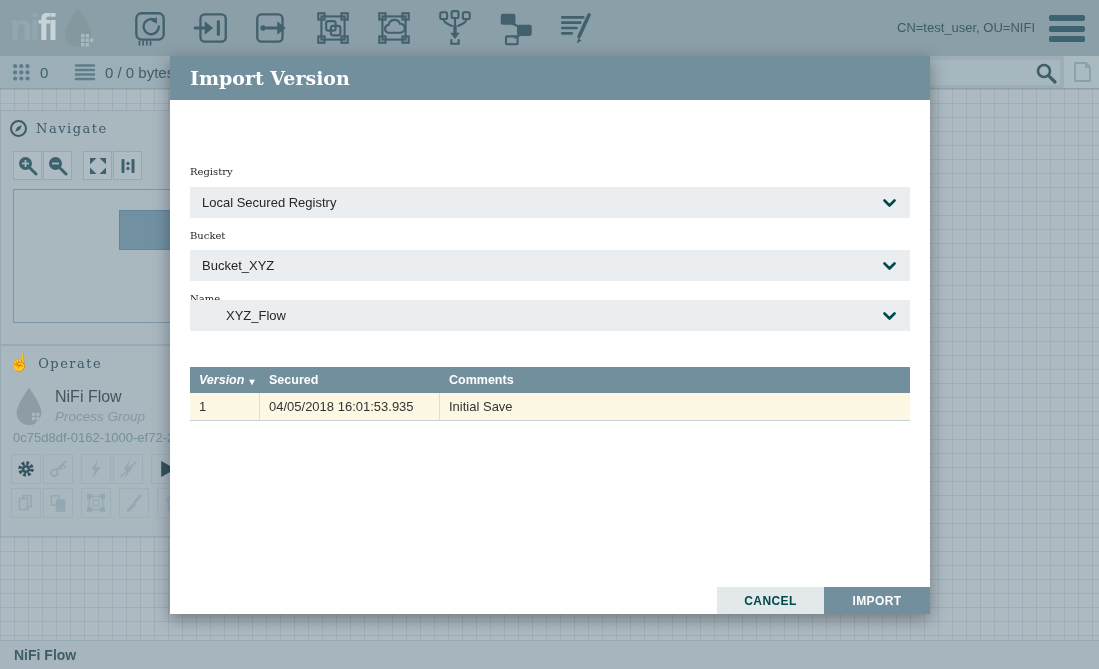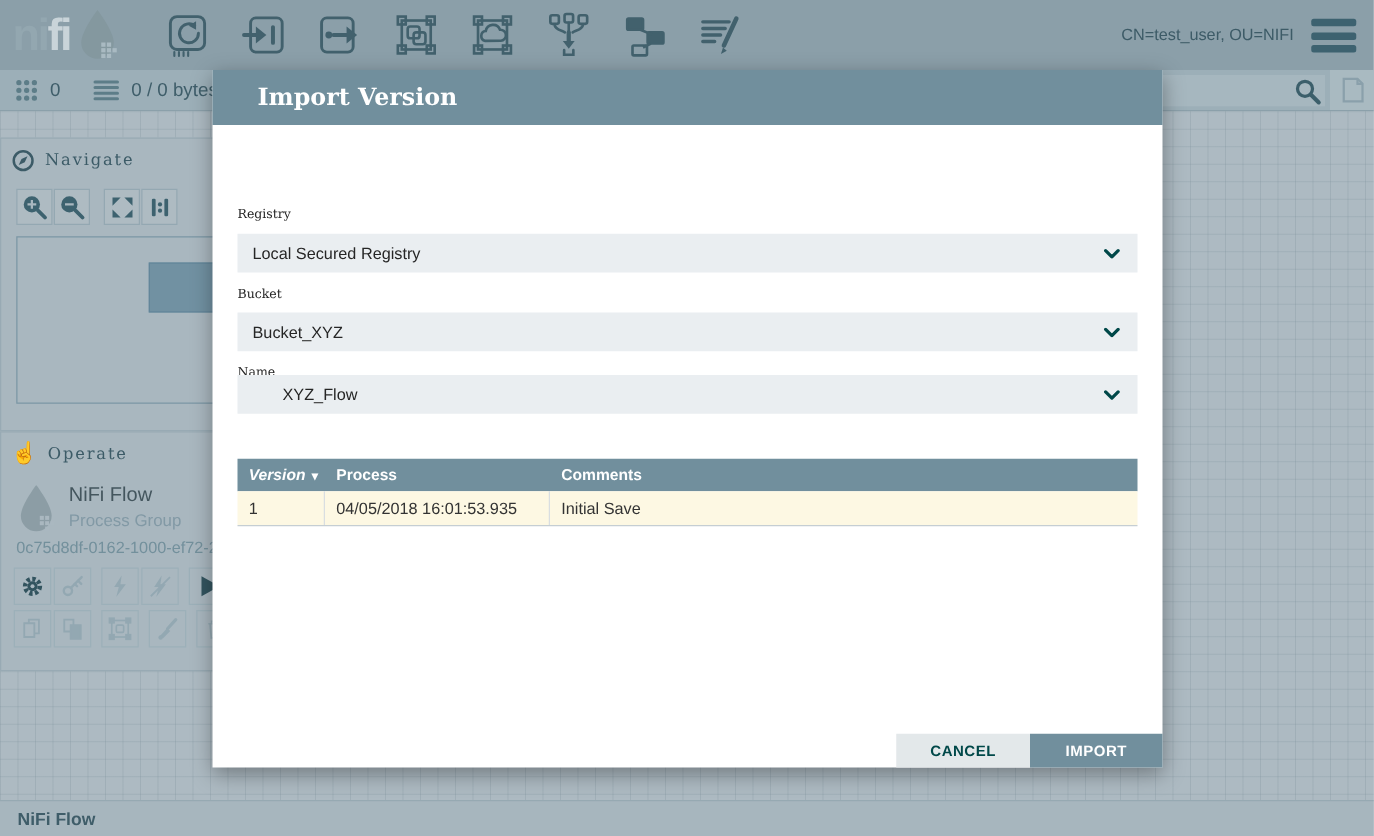--- a/index.html
+++ b/index.html
@@ -44,38 +44,38 @@
             display:flex; align-items:center; justify-content:center; color:#3d626f; cursor:pointer; }
   .sq-btn.gap { margin-left:11px; }
   .sq-btn + .sq-btn:not(.gap){ margin-left:1px; }
   .birdseye { position:absolute; left:12px; top:78px; width:280px; height:134px; border:1px solid #7b97a5; }
   .birdseye-pg { position:absolute; left:105px; top:20px; width:66px; height:40px; background:#7191a2; border:1px solid #63869a; cursor:pointer; }
 
   .operate-panel { left:0; top:345px; width:300px; height:192px; }
   .flow-card { position:absolute; left:10px; top:38px; display:flex; }
   .flow-meta { margin-left:8px; margin-top:4px; }
   .flow-name { font-size:16px; color:#44565e; }
-  .flow-type { font-size:13.5px; color:#8299a5; margin-top:3px; }
+  .flow-type { font-size:13.5px; color:#8299a5; margin-top:3px;font-style:italic; }
   .flow-uuid { position:absolute; left:12px; top:84px; font-size:13px; color:#73909c; white-space:nowrap; }
   .op-row { position:absolute; left:10px; display:flex; }
   .op-row1 { top:108px; } .op-row2 { top:142px; }
   .op-btn { width:30px; height:30px; border:1px solid #9cb0b9; display:flex; align-items:center; justify-content:center; color:#33545f; cursor:pointer; }
   .op-btn.off { color:#93a8b2; cursor:default; }
   .op-btn + .op-btn { margin-left:2px; }
   .op-btn.gap { margin-left:8px; }
 
   
   .breadcrumb-bar { position:absolute; left:0; top:640px; width:1099px; height:29px; background:#a7b6be; border-top:1px solid #96a9b2; display:flex; align-items:center; }
   .breadcrumb-current { font-size:14px; font-weight:bold; color:#3f5d69; margin-left:14px; cursor:pointer; }
 
   
   .dialog { position:absolute; left:170px; top:56px; width:760px; height:558px; background:#fff;
             box-shadow:0 5px 16px rgba(0,0,0,.35); z-index:100; }
   .dialog-header { height:44px; background:#718f9d; display:flex; align-items:center; }
-  .dialog-title { font-family:"DejaVu Serif", serif; font-weight:bold; font-size:19px; color:#fff; margin-left:36px; }
+  .dialog-title { font-family:"DejaVu Serif", serif; font-weight:bold; font-size:19px; color:#fff; margin-left:20px; }
   .dialog-body { position:relative; height:514px; }
   .field-label { position:absolute; left:20px; font-family:"DejaVu Serif", serif; font-size:10px; color:#262626; }
   .combo { position:absolute; left:20px; width:720px; height:31px; background:#eaeef1; display:flex; align-items:center; cursor:pointer; }
   .combo-value { font-size:13px; color:#262626; margin-left:12px; flex:1; }
   .combo-chevron { margin-right:14px; color:#004849; display:flex; }
   .lbl-1 { top:66px; } .combo-1 { top:87px; }
   .lbl-2 { top:130px; } .combo-2 { top:150px; }
   .lbl-3 { top:193px; } .combo-3 { top:200px;padding-left:24px; }
 
   .versions-table { position:absolute; left:20px; top:267px; width:720px; border-bottom:1px solid #c5ced3; }
@@ -418,21 +418,21 @@
       </span>
     </div>
 
     <div class="versions-table">
       <div class="vt-header">
         <div class="col-version sorted-col">
           <span>Version</span>
           <span class="sort-caret">▾</span>
         </div>
         <div class="col-created">
-            <span>Process</span>
+            <span>Secured</span>
           </div>
         <div class="col-comments">
             <span>Comments</span>
           </div>
       </div>
       <div class="vt-row">
         <div class="col-version">1</div>
         <div class="col-created">04/05/2018 16:01:53.935</div>
         <div class="col-comments">Initial Save</div>
       </div>

